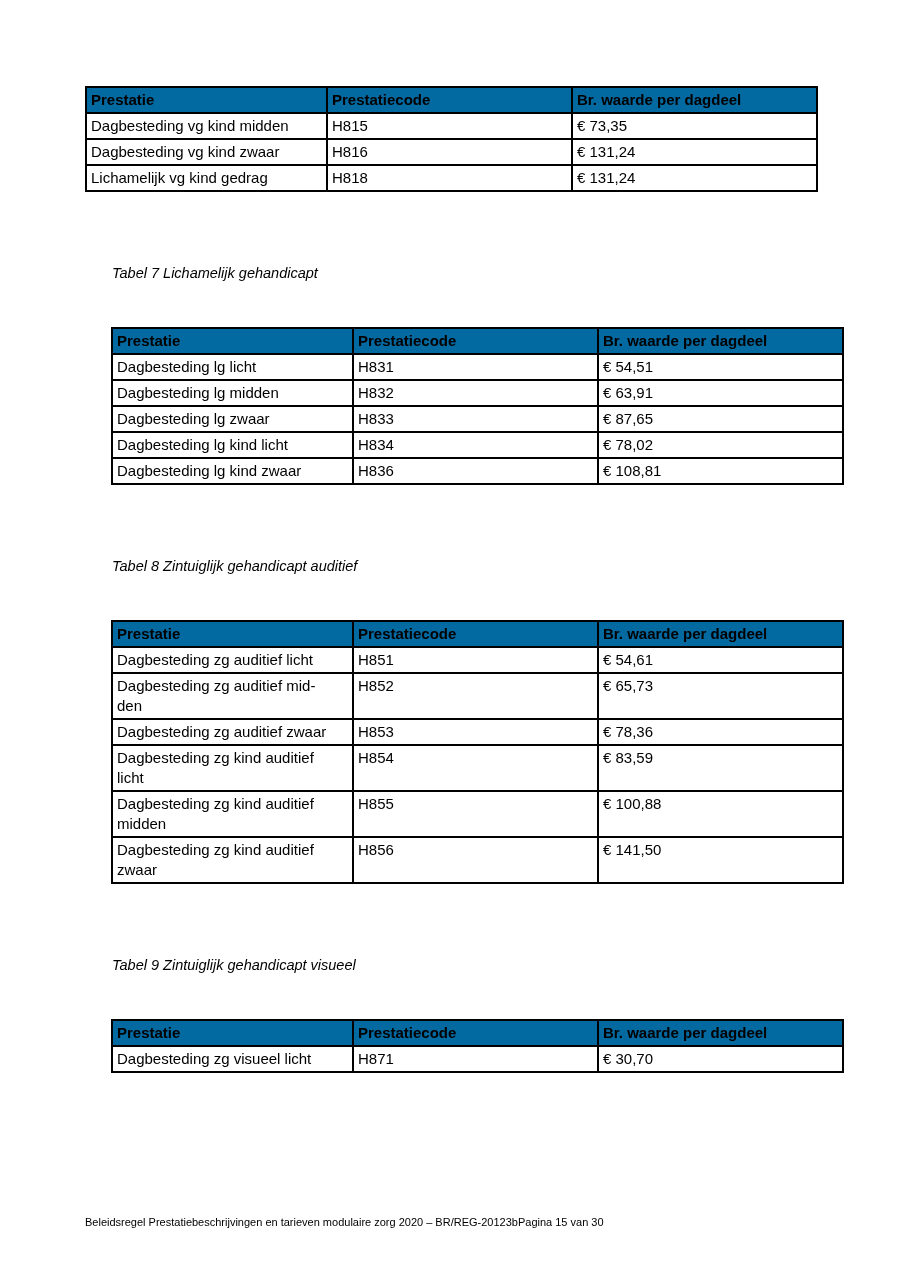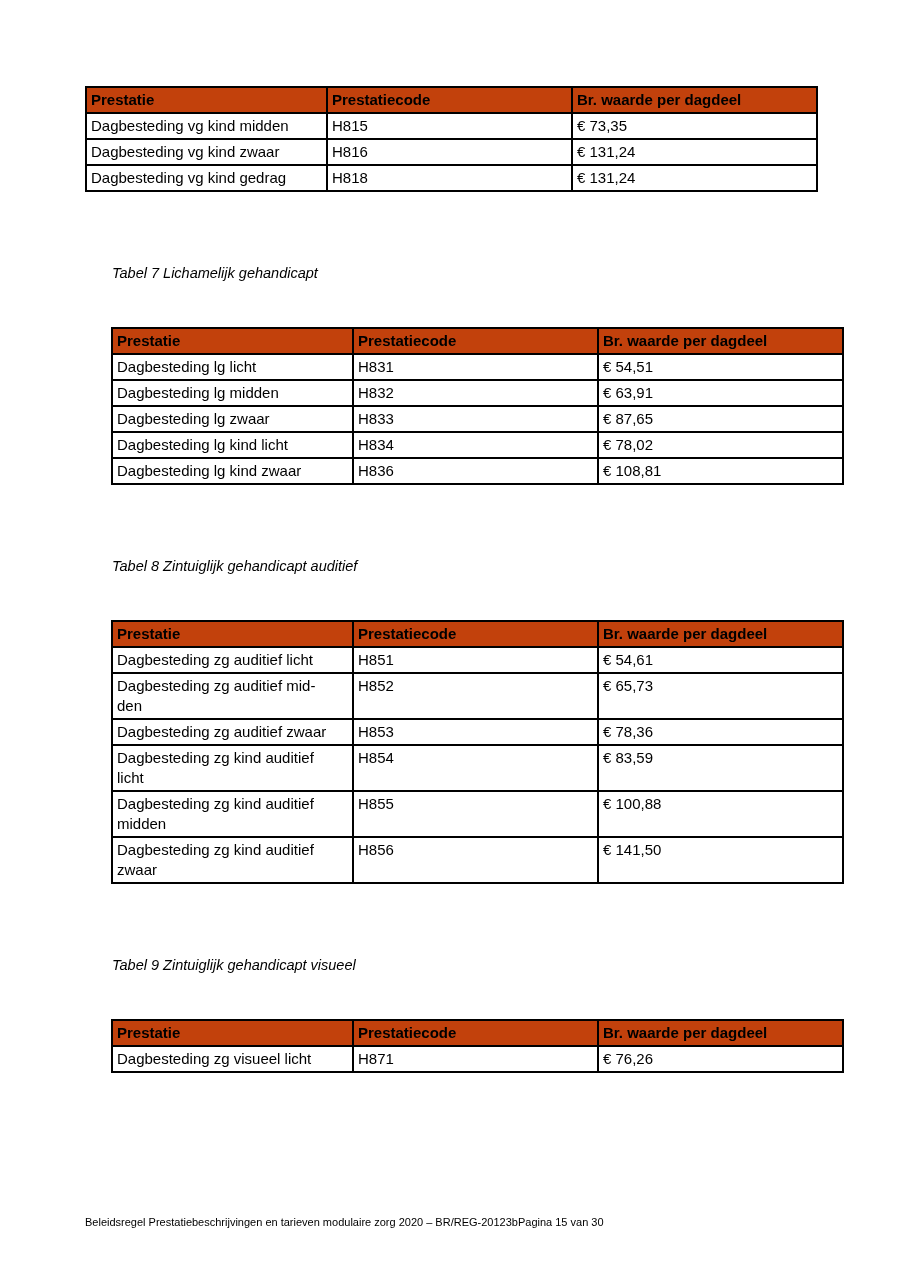--- a/index.html
+++ b/index.html
@@ -38,21 +38,21 @@
     line-height: 20px;
     padding: 2px 4px 2px 4px;
     text-align: left;
     vertical-align: top;
     box-sizing: border-box;
     height: 26px;
     white-space: pre-line;
     overflow: hidden;
   }
   table.tariff th {
-    background: #c2410c;
+    background: #0369a1;
     font-weight: bold;
   }
   .footer {
     position: absolute;
     top: 1214px;
     left: 85px;
     width: 730px;
     display: flex;
     font-size: 11px;
     line-height: 17px;
@@ -82,21 +82,21 @@
               <td>Dagbesteding vg kind midden</td>
               <td>H815</td>
               <td>€ 73,35</td>
             </tr>
             <tr>
               <td>Dagbesteding vg kind zwaar</td>
               <td>H816</td>
               <td>€ 131,24</td>
             </tr>
             <tr>
-              <td>Dagbesteding vg kind gedrag</td>
+              <td>Lichamelijk vg kind gedrag</td>
               <td>H818</td>
               <td>€ 131,24</td>
             </tr>
           </tbody>
         </table>
       </section>
       <section class="section">
         <div class="caption">Tabel 7 Lichamelijk gehandicapt</div>
         <table class="tariff">
           <colgroup>
@@ -205,21 +205,21 @@
             <tr>
               <th>Prestatie</th>
               <th>Prestatiecode</th>
               <th>Br. waarde per dagdeel</th>
             </tr>
           </thead>
           <tbody>
             <tr>
               <td>Dagbesteding zg visueel licht</td>
               <td>H871</td>
-              <td>€ 76,26</td>
+              <td>€ 30,70</td>
             </tr>
           </tbody>
         </table>
       </section>
     </div>
   <div class="footer">
     <span>Beleidsregel Prestatiebeschrijvingen en tarieven modulaire zorg 2020 – BR/REG-20123b</span>
     <span>Pagina 15 van 30</span>
   </div>
 </div>

